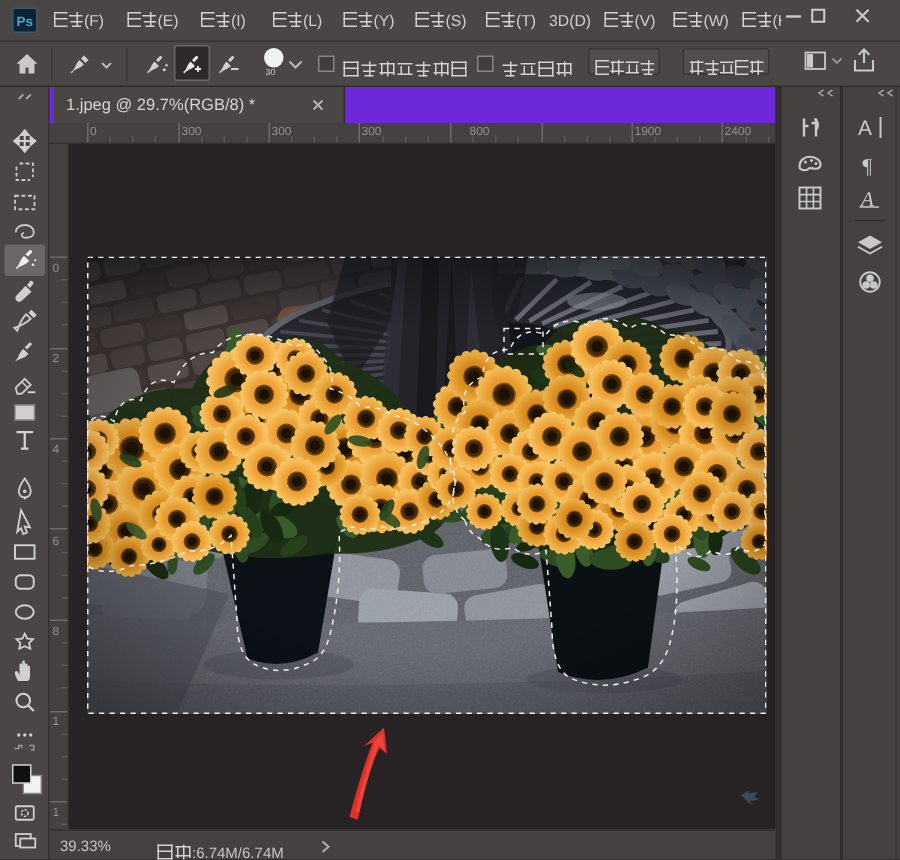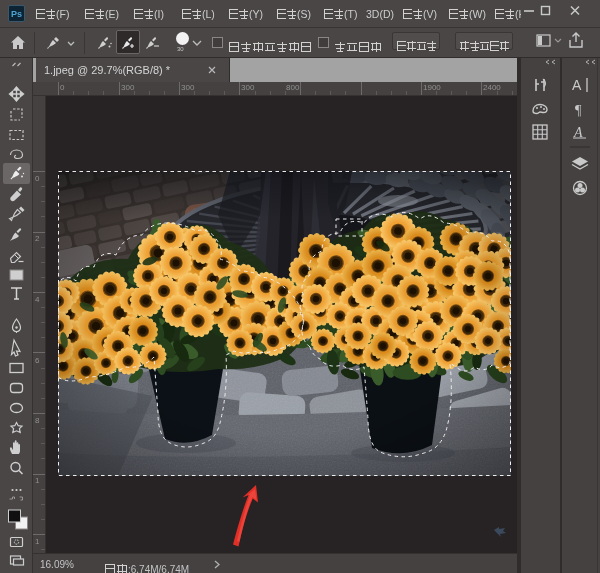--- a/index.html
+++ b/index.html
@@ -177,21 +177,21 @@
             <rect x="-6" y="-4.5" width="12" height="9" rx="1" fill="none" stroke="#cfcfcf" stroke-width="1.2"></rect>
             <circle r="2.2" fill="none" stroke="#cfcfcf" stroke-width="1" stroke-dasharray="1.5 1"></circle>
           </g>
 <g transform="translate(0,502)">
             <rect x="-6" y="-4" width="10" height="8" fill="none" stroke="#cfcfcf" stroke-width="1.2"></rect>
             <rect x="-3" y="-1" width="10" height="6" fill="#4a4646" stroke="#cfcfcf" stroke-width="1.2"></rect>
           </g>
 </g>
       </svg></div>
   </div>
-<div class="ab" style="left:33px;top:58px;width:484px;height:24px;background:#a3a3a3">
+<div class="ab" style="left:33px;top:58px;width:484px;height:24px;background:#6d28d9">
 <div class="ab" style="left:3px;top:0px;width:194px;height:24px;background:#4a4646;border-right:1px solid #302c2c">
 <span class="ab" style="left:8px;top:6px;color:#d4d4d4;font-size:11px;white-space:nowrap">1.jpeg @ 29.7%(RGB/8) *</span>
 <svg class="ab" style="left:172px;top:8px" width="8" height="8" viewBox="0 0 8 8">
         <path d="M1 1l6 6M7 1l-6 6" stroke="#b8b8b8" stroke-width="1.2"></path>
       </svg>
 </div>
   </div>
 <div class="ab" style="left:33px;top:82px;width:484px;height:14px;background:#454141;border-bottom:1px solid #353131;overflow:hidden">
     <span class="ab" style="left:27px;top:1px;color:#909090;font-size:8px">0</span>
     <div class="ab" style="left:25px;top:0;width:1px;height:14px;background:#6e6a6a"></div>
@@ -206,21 +206,21 @@
     <span class="ab" style="left:148px;top:1px;color:#909090;font-size:8px">300</span>
     <div class="ab" style="left:146px;top:0;width:1px;height:14px;background:#6e6a6a"></div>
     <div class="ab" style="left:161px;top:9px;width:1px;height:5px;background:#5e5a5a"></div>
     <div class="ab" style="left:176px;top:9px;width:1px;height:5px;background:#5e5a5a"></div>
     <div class="ab" style="left:191px;top:9px;width:1px;height:5px;background:#5e5a5a"></div>
     <span class="ab" style="left:208px;top:1px;color:#909090;font-size:8px">300</span>
     <div class="ab" style="left:206px;top:0;width:1px;height:14px;background:#6e6a6a"></div>
     <div class="ab" style="left:222px;top:9px;width:1px;height:5px;background:#5e5a5a"></div>
     <div class="ab" style="left:237px;top:9px;width:1px;height:5px;background:#5e5a5a"></div>
     <div class="ab" style="left:252px;top:9px;width:1px;height:5px;background:#5e5a5a"></div>
-    <span class="ab" style="left:253px;top:1px;color:#909090;font-size:8px">800</span>
+    <span class="ab" style="left:280px;top:1px;color:#909090;font-size:8px">800</span>
     <div class="ab" style="left:267px;top:0;width:1px;height:14px;background:#6e6a6a"></div>
     <div class="ab" style="left:282px;top:9px;width:1px;height:5px;background:#5e5a5a"></div>
     <div class="ab" style="left:297px;top:9px;width:1px;height:5px;background:#5e5a5a"></div>
     <div class="ab" style="left:312px;top:9px;width:1px;height:5px;background:#5e5a5a"></div>
     <span class="ab" style="left:330px;top:15px;color:#909090;font-size:8px">1000</span>
     <div class="ab" style="left:328px;top:0;width:1px;height:14px;background:#6e6a6a"></div>
     <div class="ab" style="left:343px;top:9px;width:1px;height:5px;background:#5e5a5a"></div>
     <div class="ab" style="left:358px;top:9px;width:1px;height:5px;background:#5e5a5a"></div>
     <div class="ab" style="left:373px;top:9px;width:1px;height:5px;background:#5e5a5a"></div>
     <span class="ab" style="left:390px;top:1px;color:#909090;font-size:8px">1900</span>
@@ -1387,17 +1387,17 @@
       </g>
 <g transform="translate(10,112)">
         <circle r="6.5" fill="none" stroke="#c9c9c9" stroke-width="1.3"></circle>
         <circle cy="-2.5" r="2.5" fill="#c9c9c9"></circle>
         <circle cx="-2.5" cy="2" r="2.5" fill="#c9c9c9"></circle>
         <circle cx="2.5" cy="2" r="2.5" fill="#c9c9c9"></circle>
       </g>
 </svg>
 </div>
 <div class="ab" style="left:33px;top:553px;width:484px;height:20px;background:#454141;border-top:1px solid #353131">
-<span class="ab" style="left:7px;top:5px;color:#c4c4c4;font-size:10px">16.09%</span>
+<span class="ab" style="left:7px;top:5px;color:#c4c4c4;font-size:10px">39.33%</span>
 <span class="ab" style="left:71px;top:5px;--c:#c4c4c4"><i class="z za"></i><i class="z zc"></i><span style="color:#c4c4c4;font-size:10px">:6.74M/6.74M</span></span>
 <svg class="ab" style="left:180px;top:6px" width="8" height="9" viewBox="0 0 8 9">
       <path d="M2 1l4 3.5L2 8" fill="none" stroke="#b0b0b0" stroke-width="1.3"></path>
     </svg>
 </div>
 </body></html>

